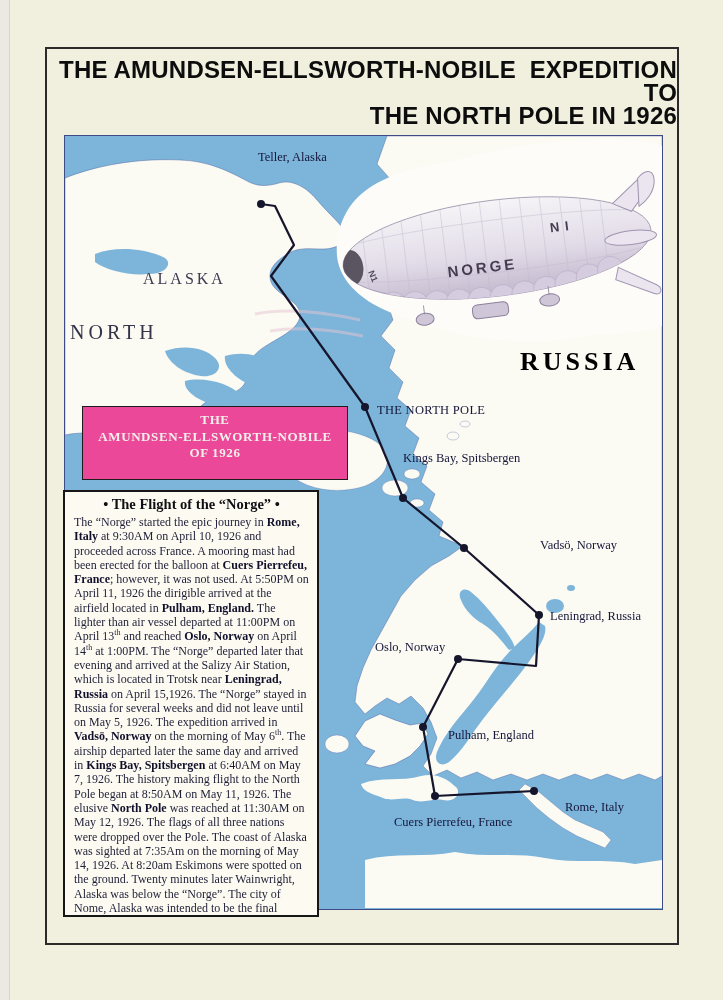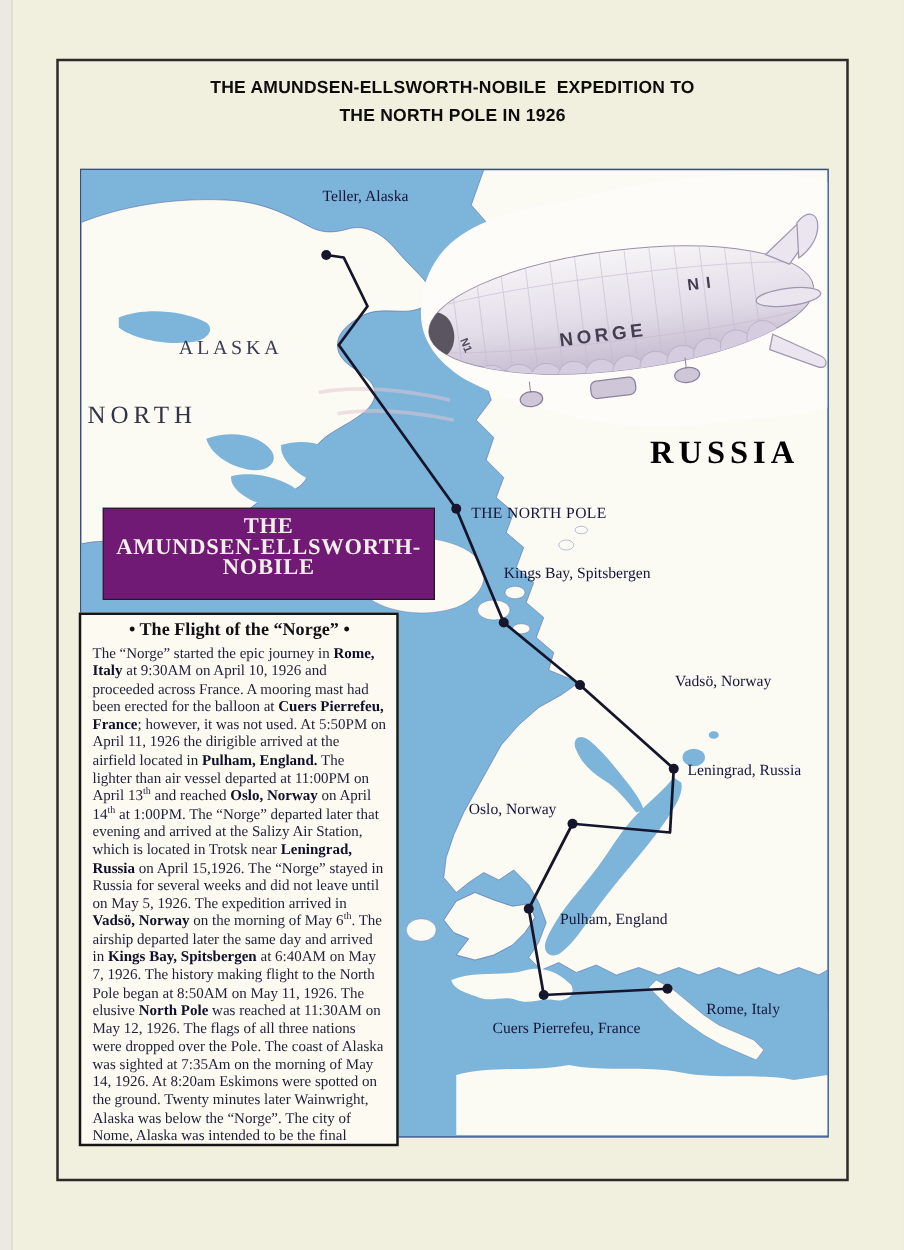--- a/index.html
+++ b/index.html
@@ -1,36 +1,36 @@
 <!DOCTYPE html>
 <html><head>
 <meta charset="utf-8">
 <style>
   html,body{margin:0;padding:0;background:#f1efde;}
   .page{position:relative;width:723px;height:1000px;background:#f1efde;overflow:hidden;
         font-family:"Liberation Serif",serif;}
   .edge-strip{position:absolute;left:0;top:0;width:9px;height:1000px;background:#ebe9e1;
         border-right:1px solid #dcd2d2;}
   .frame{position:absolute;left:45px;top:47px;width:630px;height:894px;border:2px solid #2b2b2b;}
-  .title{position:absolute;left:0;right:0;top:9px;text-align:center;
-        font-family:"Liberation Sans",sans-serif;font-weight:bold;font-size:14px;
+  .title{position:absolute;left:0;right:0;top:9px;text-align:right;
+        font-family:"Liberation Sans",sans-serif;font-weight:bold;font-size:24px;
         line-height:23px;color:#0d0d0d;letter-spacing:.2px;}
   .title div{white-space:pre-wrap;}
   .map{position:absolute;left:17px;top:86px;width:597px;height:773px;
         border:1px solid #3d4c86;background:#7cb4da;}
   .map svg{position:absolute;left:0;top:0;}
   .map-label{position:absolute;white-space:nowrap;color:#15153a;}
   .place{font-size:12.5px;font-weight:500;}
   .pole{font-weight:normal;letter-spacing:.3px;}
   .region{color:#3c3c52;}
   .md{font-size:16px;letter-spacing:3px;margin-top:12px;}
   .lg{font-size:20px;letter-spacing:4px;color:#33334a;}
   .xl{font-size:26px;letter-spacing:4px;color:#000000;font-weight:bold;}
-  .banner{position:absolute;left:35px;top:357px;width:266px;height:74px;background:#701a75;
-        color:#f2efe9;text-align:center;font-weight:bold;font-size:18px;line-height:16.5px;
+  .banner{position:absolute;left:35px;top:357px;width:266px;height:74px;background:#ec4899;
+        color:#f2efe9;text-align:center;font-weight:bold;font-size:13px;line-height:16.5px;
         letter-spacing:.6px;padding-top:6px;box-sizing:border-box;
         box-shadow:0 0 0 1px #1c1c1c inset;}
   .textbox{position:absolute;left:16px;top:441px;width:256px;height:427px;background:#fdfbf1;
         border:2px solid #161616;box-sizing:border-box;padding:3px 8px 0 9px;overflow:hidden;}
   .tb-head{text-align:center;font-weight:bold;font-size:14.5px;margin:1px 0 2px;color:#0f0f14;}
   .tb-body{font-size:12px;line-height:14.3px;color:#1e1e38;}
   .tb-body b{color:#10102c;}
   .tb-body sup{font-size:8px;line-height:0;}
 </style>
 </head>
@@ -192,20 +192,21 @@
           <div class="map-label place" style="left: 310px; top: 504px;">Oslo, Norway</div>
           <div class="map-label place" style="left: 383px; top: 592px;">Pulham, England</div>
           <div class="map-label place" style="left: 329px; top: 679px;">Cuers Pierrefeu, France</div>
           <div class="map-label place" style="left: 500px; top: 664px;">Rome, Italy</div>
         </div>
     </div>
 
     <div class="banner">
       <div>THE</div>
       <div>AMUNDSEN-ELLSWORTH-NOBILE</div>
+      <div>OF 1926</div>
     </div>
 
     <div class="textbox">
       <div class="tb-head">• The Flight of the “Norge” •</div>
       <div class="tb-body"><span>The “Norge” started the epic journey in </span><b>Rome, Italy</b><span> at 9:30AM on April 10, 1926 and proceeded across France.  A mooring mast had been erected for the balloon at </span><b>Cuers Pierrefeu, France</b><span>; however, it was not used. At 5:50PM on April 11, 1926 the dirigible arrived at the airfield located in </span><b>Pulham, England.</b><span> The lighter than air vessel departed at 11:00PM on April 13</span><sup>th</sup><span> and reached </span><b>Oslo, Norway</b><span> on April 14</span><sup>th</sup><span> at 1:00PM.  The “Norge” departed later that evening and arrived at the Salizy Air Station, which is located in Trotsk near </span><b>Leningrad, Russia</b><span> on April 15,1926. The “Norge” stayed in Russia for several weeks and did not leave until on May 5, 1926.  The expedition arrived in </span><b>Vadsö, Norway</b><span> on the morning of May 6</span><sup>th</sup><span>. The airship departed later the same day and arrived in </span><b>Kings Bay, Spitsbergen</b><span> at 6:40AM on May 7, 1926. The history making flight to the North Pole began at 8:50AM on May 11, 1926.  The elusive </span><b>North Pole</b><span> was reached at 11:30AM on May 12, 1926.  The flags of all three nations were dropped over the Pole.  The coast of Alaska was sighted at 7:35Am on the morning of May 14, 1926.  At 8:20am Eskimons were spotted on the ground.  Twenty minutes later Wainwright, Alaska was below the “Norge”.  The city of Nome, Alaska was intended to be the final destination. However, heavy fog brought the “Norge” down at </span><b>Teller, Alaska</b><span> at 4:30Pm on May 14, 1926.</span></div>
     </div>
 
   </div>
 </div>
 

